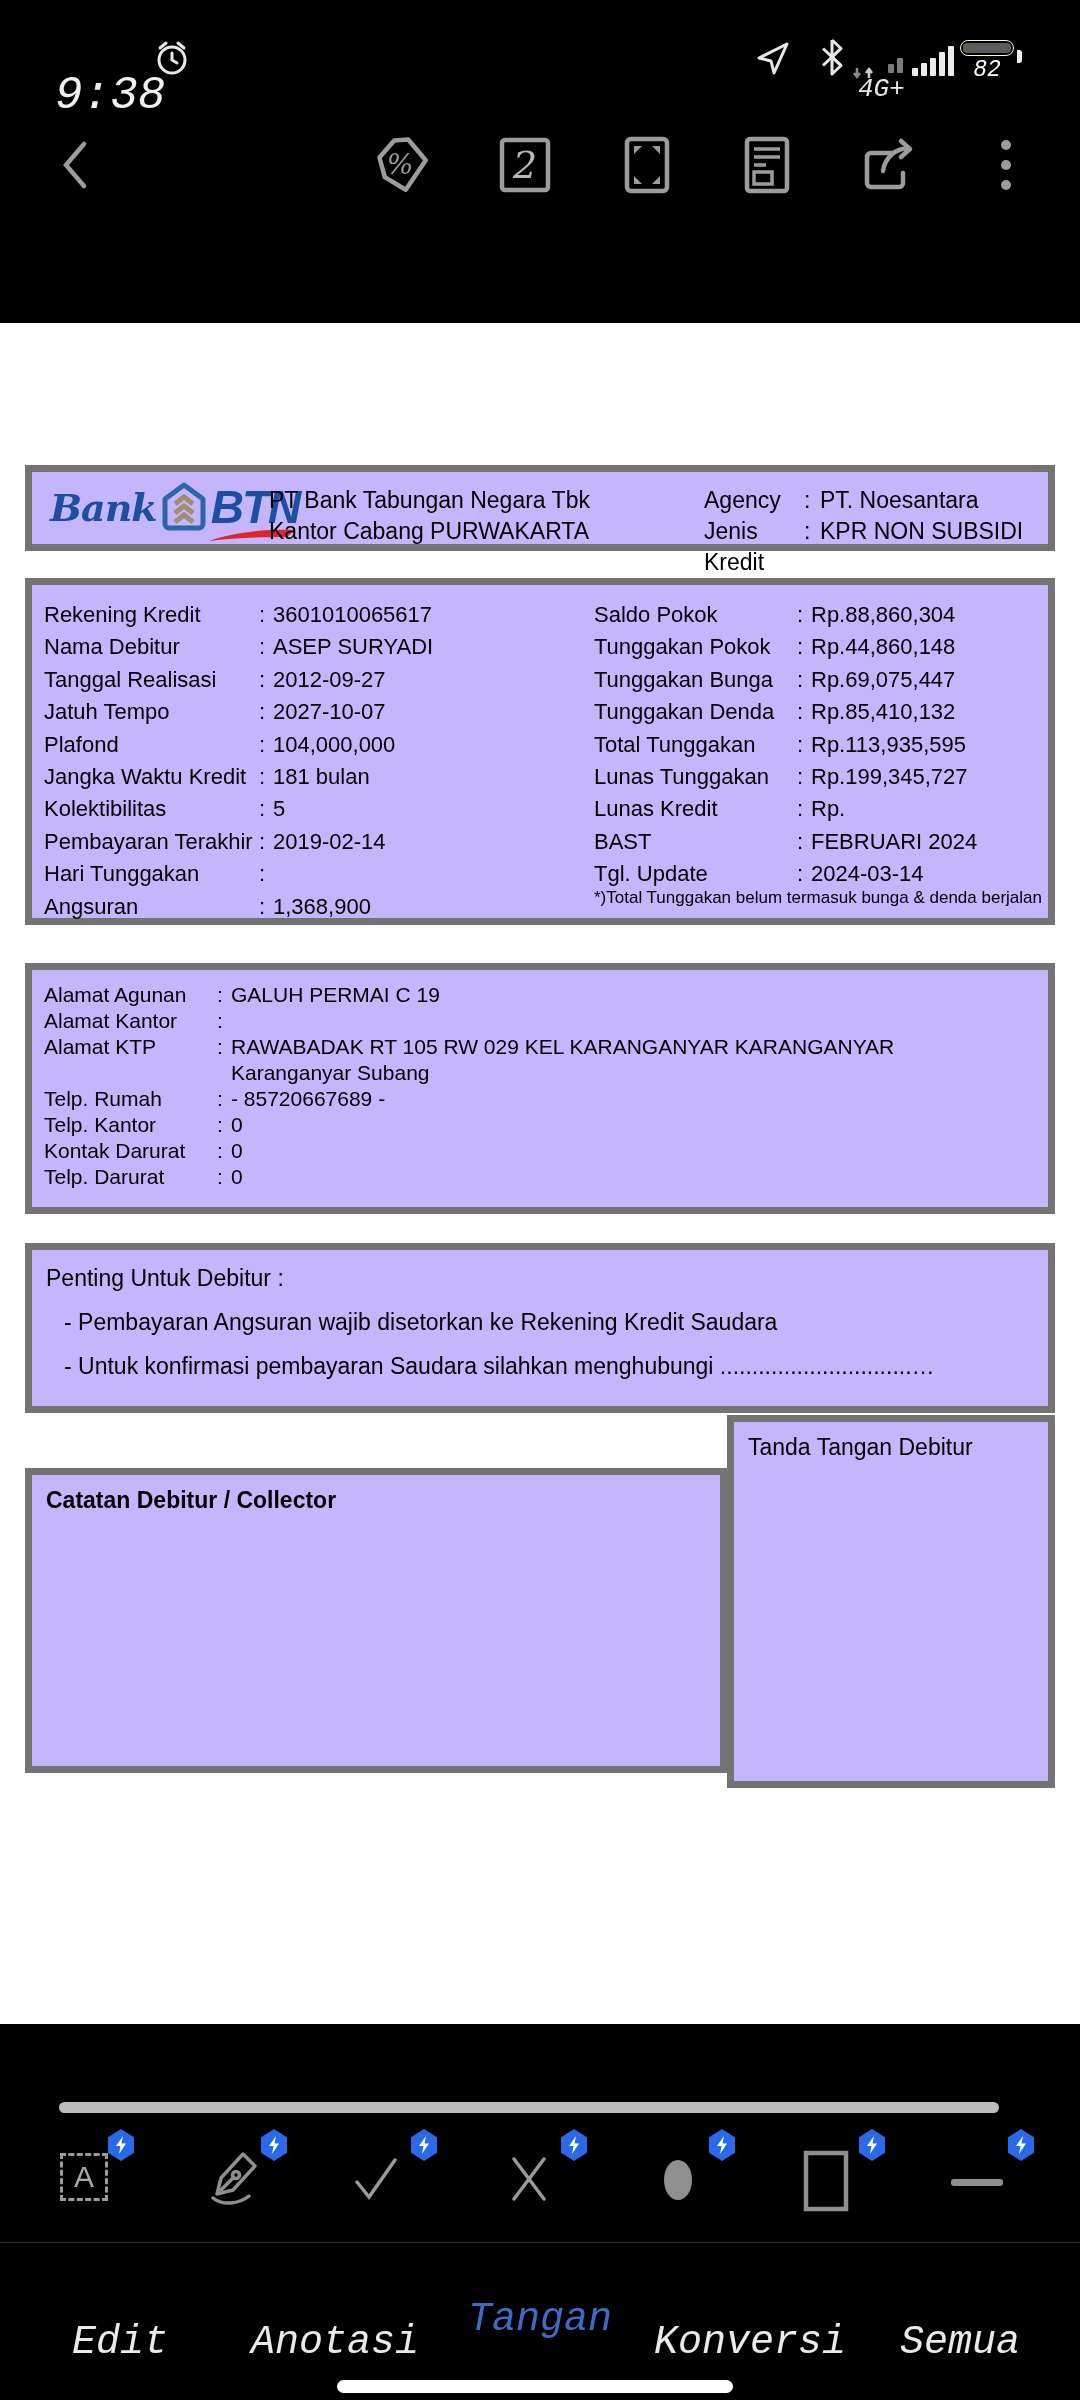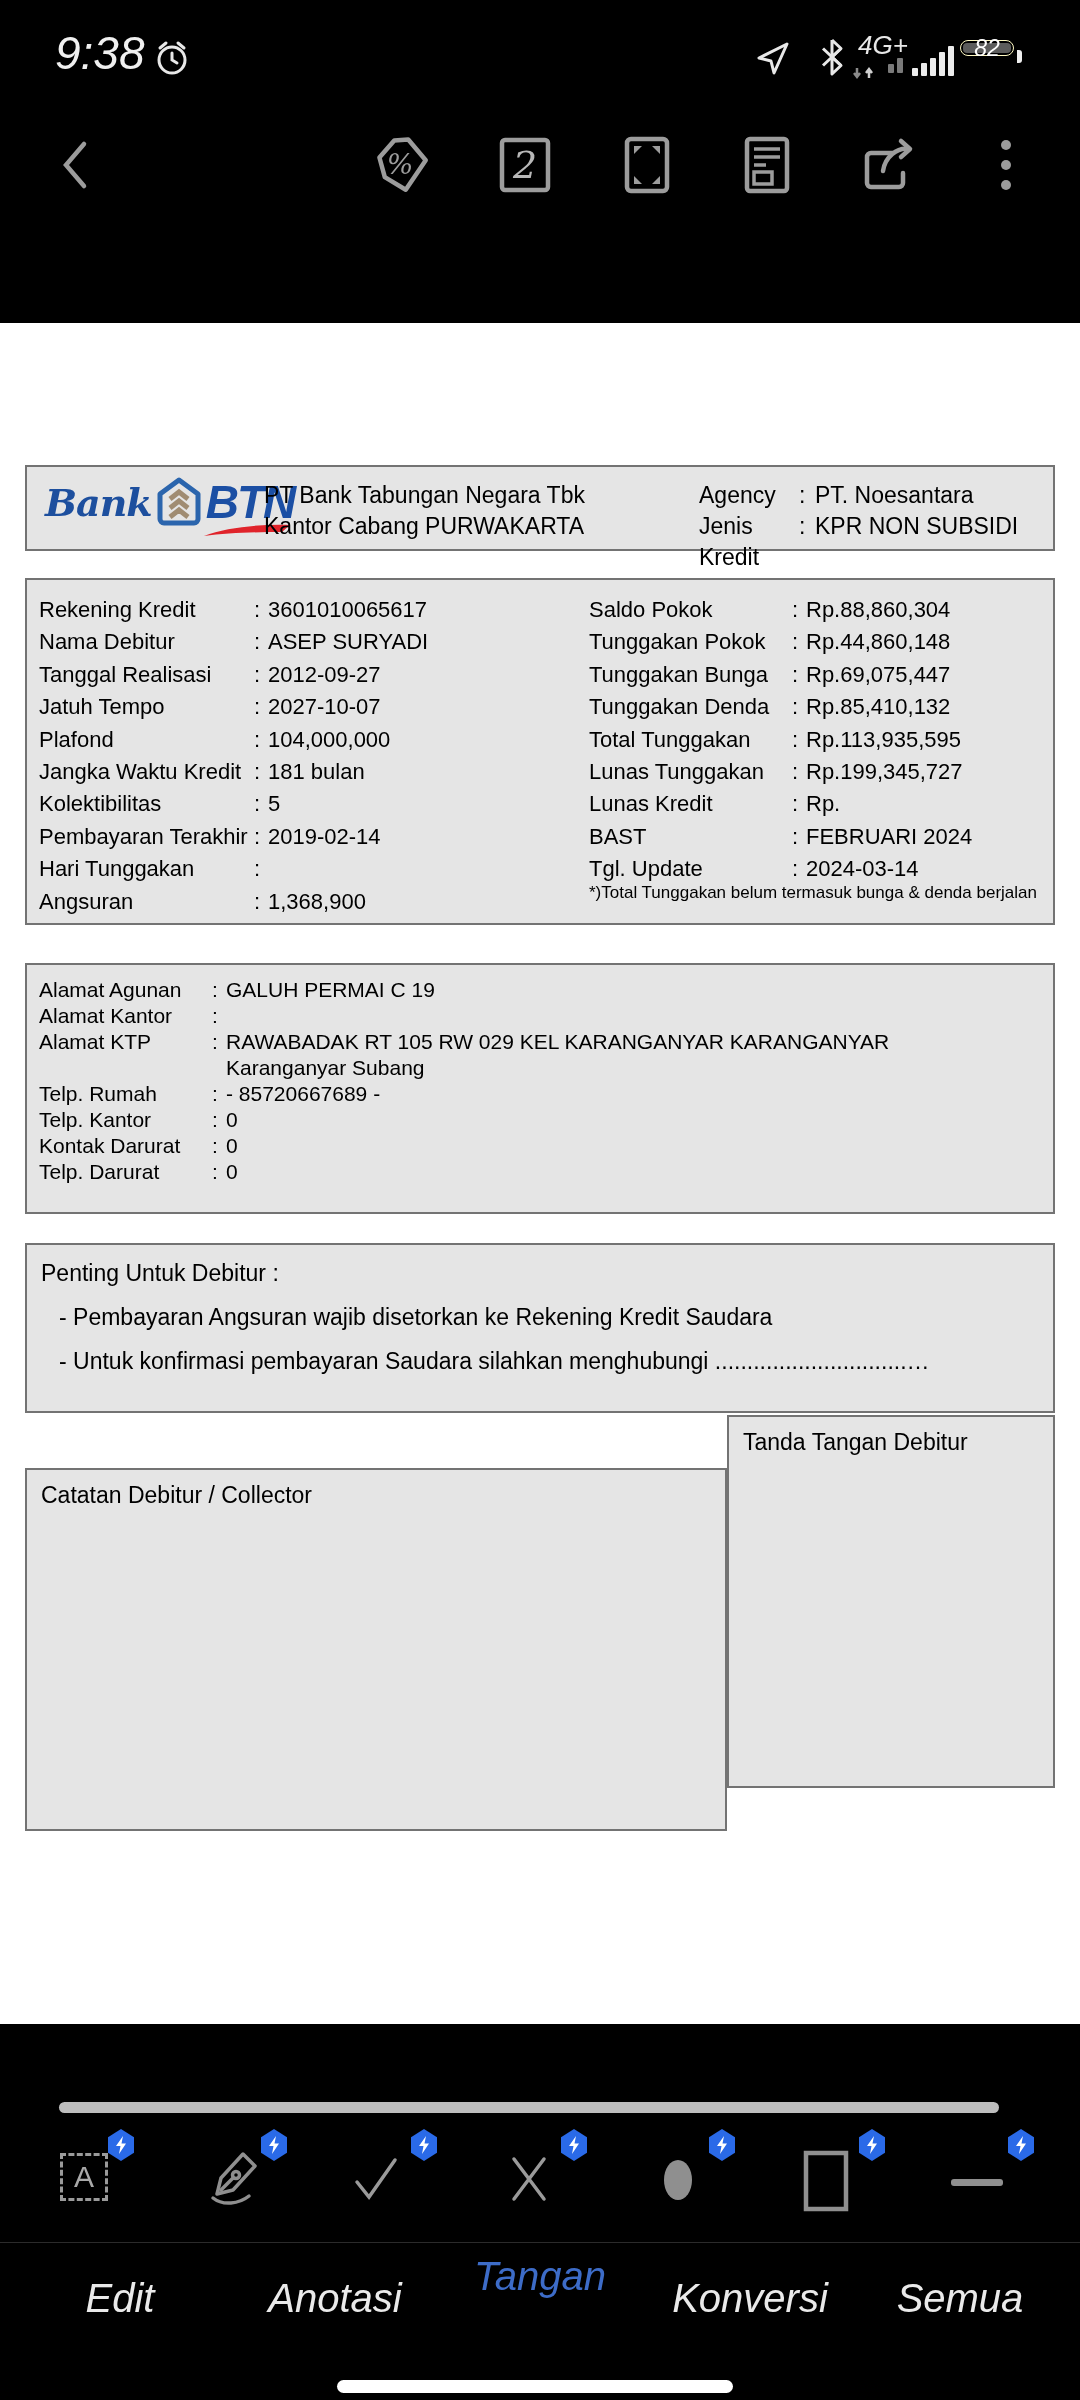--- a/index.html
+++ b/index.html
@@ -1,18 +1,18 @@
 <!DOCTYPE html>
 <html><head>
 <meta charset="utf-8">
 <style>
   * { margin:0; padding:0; box-sizing:border-box; }
   html,body { width:1080px; height:2400px; background:#000; overflow:hidden; }
   body { position:relative; font-family:"Liberation Sans", sans-serif; }
-  .sysfont { font-family:Liberation Sans, sans-serif; font-style:italic; }
+  .sysfont { font-family:Liberation Mono, monospace; font-style:italic;margin-top:44px; }
   .abs { position:absolute; }
 
   
   .time { left:55px; top:26px; font-size:46px; color:#f0f0f0; }
   .alarm-ic { left:152px; top:38px; }
   .loc-ic { left:755px; top:40px; }
   .bt-ic { left:818px; top:38px; }
   .net-label { left:858px; top:30px; font-size:26px; color:#e8e8e8; }
   .net-arrows { left:852px; top:66px; }
   .sig-small { left:888px; top:58px; display:flex; align-items:flex-end; gap:3px; }
@@ -24,26 +24,26 @@
                    display:flex; align-items:center; justify-content:center;
                    font-size:23px; color:#fff; }
   .bat-nub { left:1017px; top:50px; width:5px; height:13px; background:#efefef; border-radius:0 3px 3px 0; }
 
   
   .tb { top:120px; height:90px; left:0; width:1080px; }
   .tb .ic { position:absolute; top:0; height:90px; display:flex; align-items:center; justify-content:center; }
 
   
   .page { left:0; top:323px; width:1080px; height:1701px; background:#fff; color:#000; }
-  .dbox { position:absolute; left:25px; width:1030px; border:2px solid #737373; background:#e5e5e5; }
+  .dbox { position:absolute; left:25px; width:1030px; border:7px solid #737373; background:#c4b5fd; }
   .box1 { top:142px; height:86px; }
   .box2 { top:255px; height:347px; }
   .box3 { top:640px; height:251px; }
   .box4 { top:920px; height:170px; }
-  .box5 { top:1145px; height:363px; width:702px; }
+  .box5 { top:1145px; height:305px; width:702px;font-weight:bold; }
   .box6 { top:1092px; height:373px; left:727px; width:328px; }
 
   .logo { left:18px; top:8px; display:flex; align-items:center; }
   .logo .bank { font-family:"DejaVu Serif",serif; font-style:italic; font-weight:bold;
                 font-size:38px; color:#1d4f9e; letter-spacing:-1px; }
   .logo .btnwrap { position:relative; margin-left:4px; }
   .logo .btn { font-family:"Liberation Sans",sans-serif; font-style:italic; font-weight:bold;
                font-size:46px; color:#1b4fa4; letter-spacing:-2px; }
   .logo .swoosh { position:absolute; left:-4px; bottom:-10px; }
 

